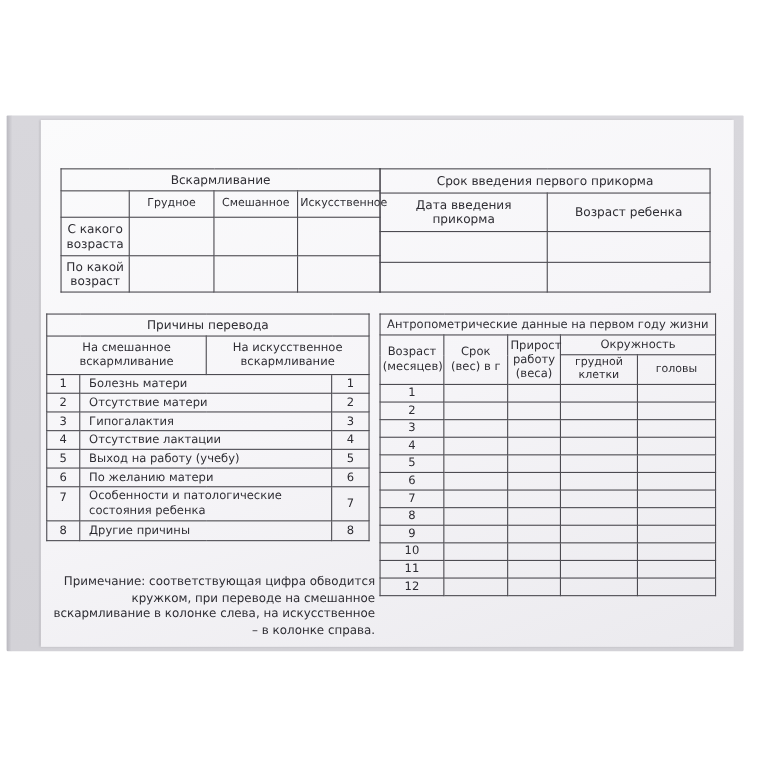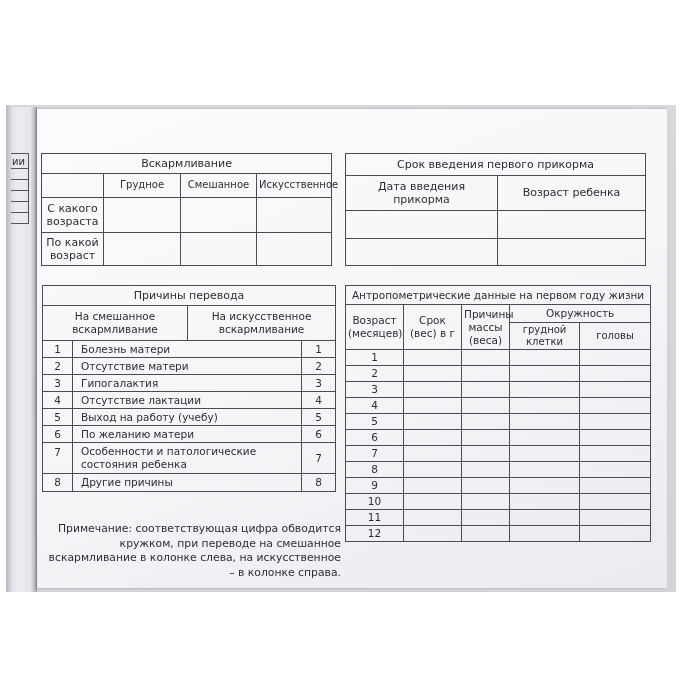--- a/index.html
+++ b/index.html
@@ -43,21 +43,21 @@
     position:absolute; top:20px; left:0; width:100%;
     text-align:center; font-weight:bold; font-size:11.5px; letter-spacing:.4px;
   }
   
   table.t { position:absolute; border-collapse:collapse; table-layout:fixed; }
   .t th,.t td {
     border:1px solid #4c4b51; font-weight:normal; font-size:10.5px;
     text-align:center; vertical-align:middle; padding:1px 2px; line-height:1.22;
   }
   
-  .feeding { left:4px; top:44px; width:290px; }
+  .feeding { left:18px; top:44px; width:290px; }
   .feeding .h1 th { height:20px; font-size:11px; }
   .feeding .h2 th { height:24px; font-size:10px; }
   .feeding td.lbl { font-size:11px; }
   .feeding tr.r1 td { height:35px; }
   .feeding tr.r2 td { height:33px; }
   
   .firstfood { left:308px; top:44px; width:300px; }
   .firstfood .h1 th { height:22px; font-size:11px; }
   .firstfood .h2 th { height:35px; font-size:11px; }
   .firstfood tr.r1 td { height:28px; }
@@ -80,44 +80,20 @@
   
   .note {
     position:absolute; left:6px; top:413px; width:298px;
     font-size:10.8px; line-height:1.35; text-align:right;
   }
 </style>
 </head>
 <body>
 
 <div class="photo">
-  <div class="left-strip">
-    <table class="frag">
-      <tbody>
-        <tr>
-            <td class="hdr">ии</td>
-          </tr>
-        <tr>
-            <td></td>
-          </tr>
-        <tr>
-            <td></td>
-          </tr>
-        <tr>
-            <td></td>
-          </tr>
-        <tr>
-            <td></td>
-          </tr>
-        <tr>
-            <td></td>
-          </tr>
-      </tbody>
-    </table>
-  </div>
   <div class="stack-edge"></div>
 
   <div class="page">
 
 
     <table class="t feeding">
       <colgroup>
           <col style="width:62px">
           <col style="width:77px">
           <col style="width:76px">
@@ -238,21 +214,21 @@
           <col style="width:70px">
           <col style="width:71px">
         </colgroup>
       <thead>
         <tr class="h1">
           <th colspan="5">Антропометрические данные на первом году жизни</th>
         </tr>
         <tr class="h2a">
           <th rowspan="2" class="span2">Возраст (месяцев)</th>
           <th rowspan="2" class="span2">Срок (вес) в г</th>
-          <th rowspan="2" class="span2">Причины массы (веса)</th>
+          <th rowspan="2" class="span2">Прирост работу (веса)</th>
           <th colspan="2">Окружность</th>
         </tr>
         <tr class="h2b">
           <th>грудной клетки</th>
           <th>головы</th>
         </tr>
       </thead>
       <tbody>
         <tr>
             <td>1</td>

